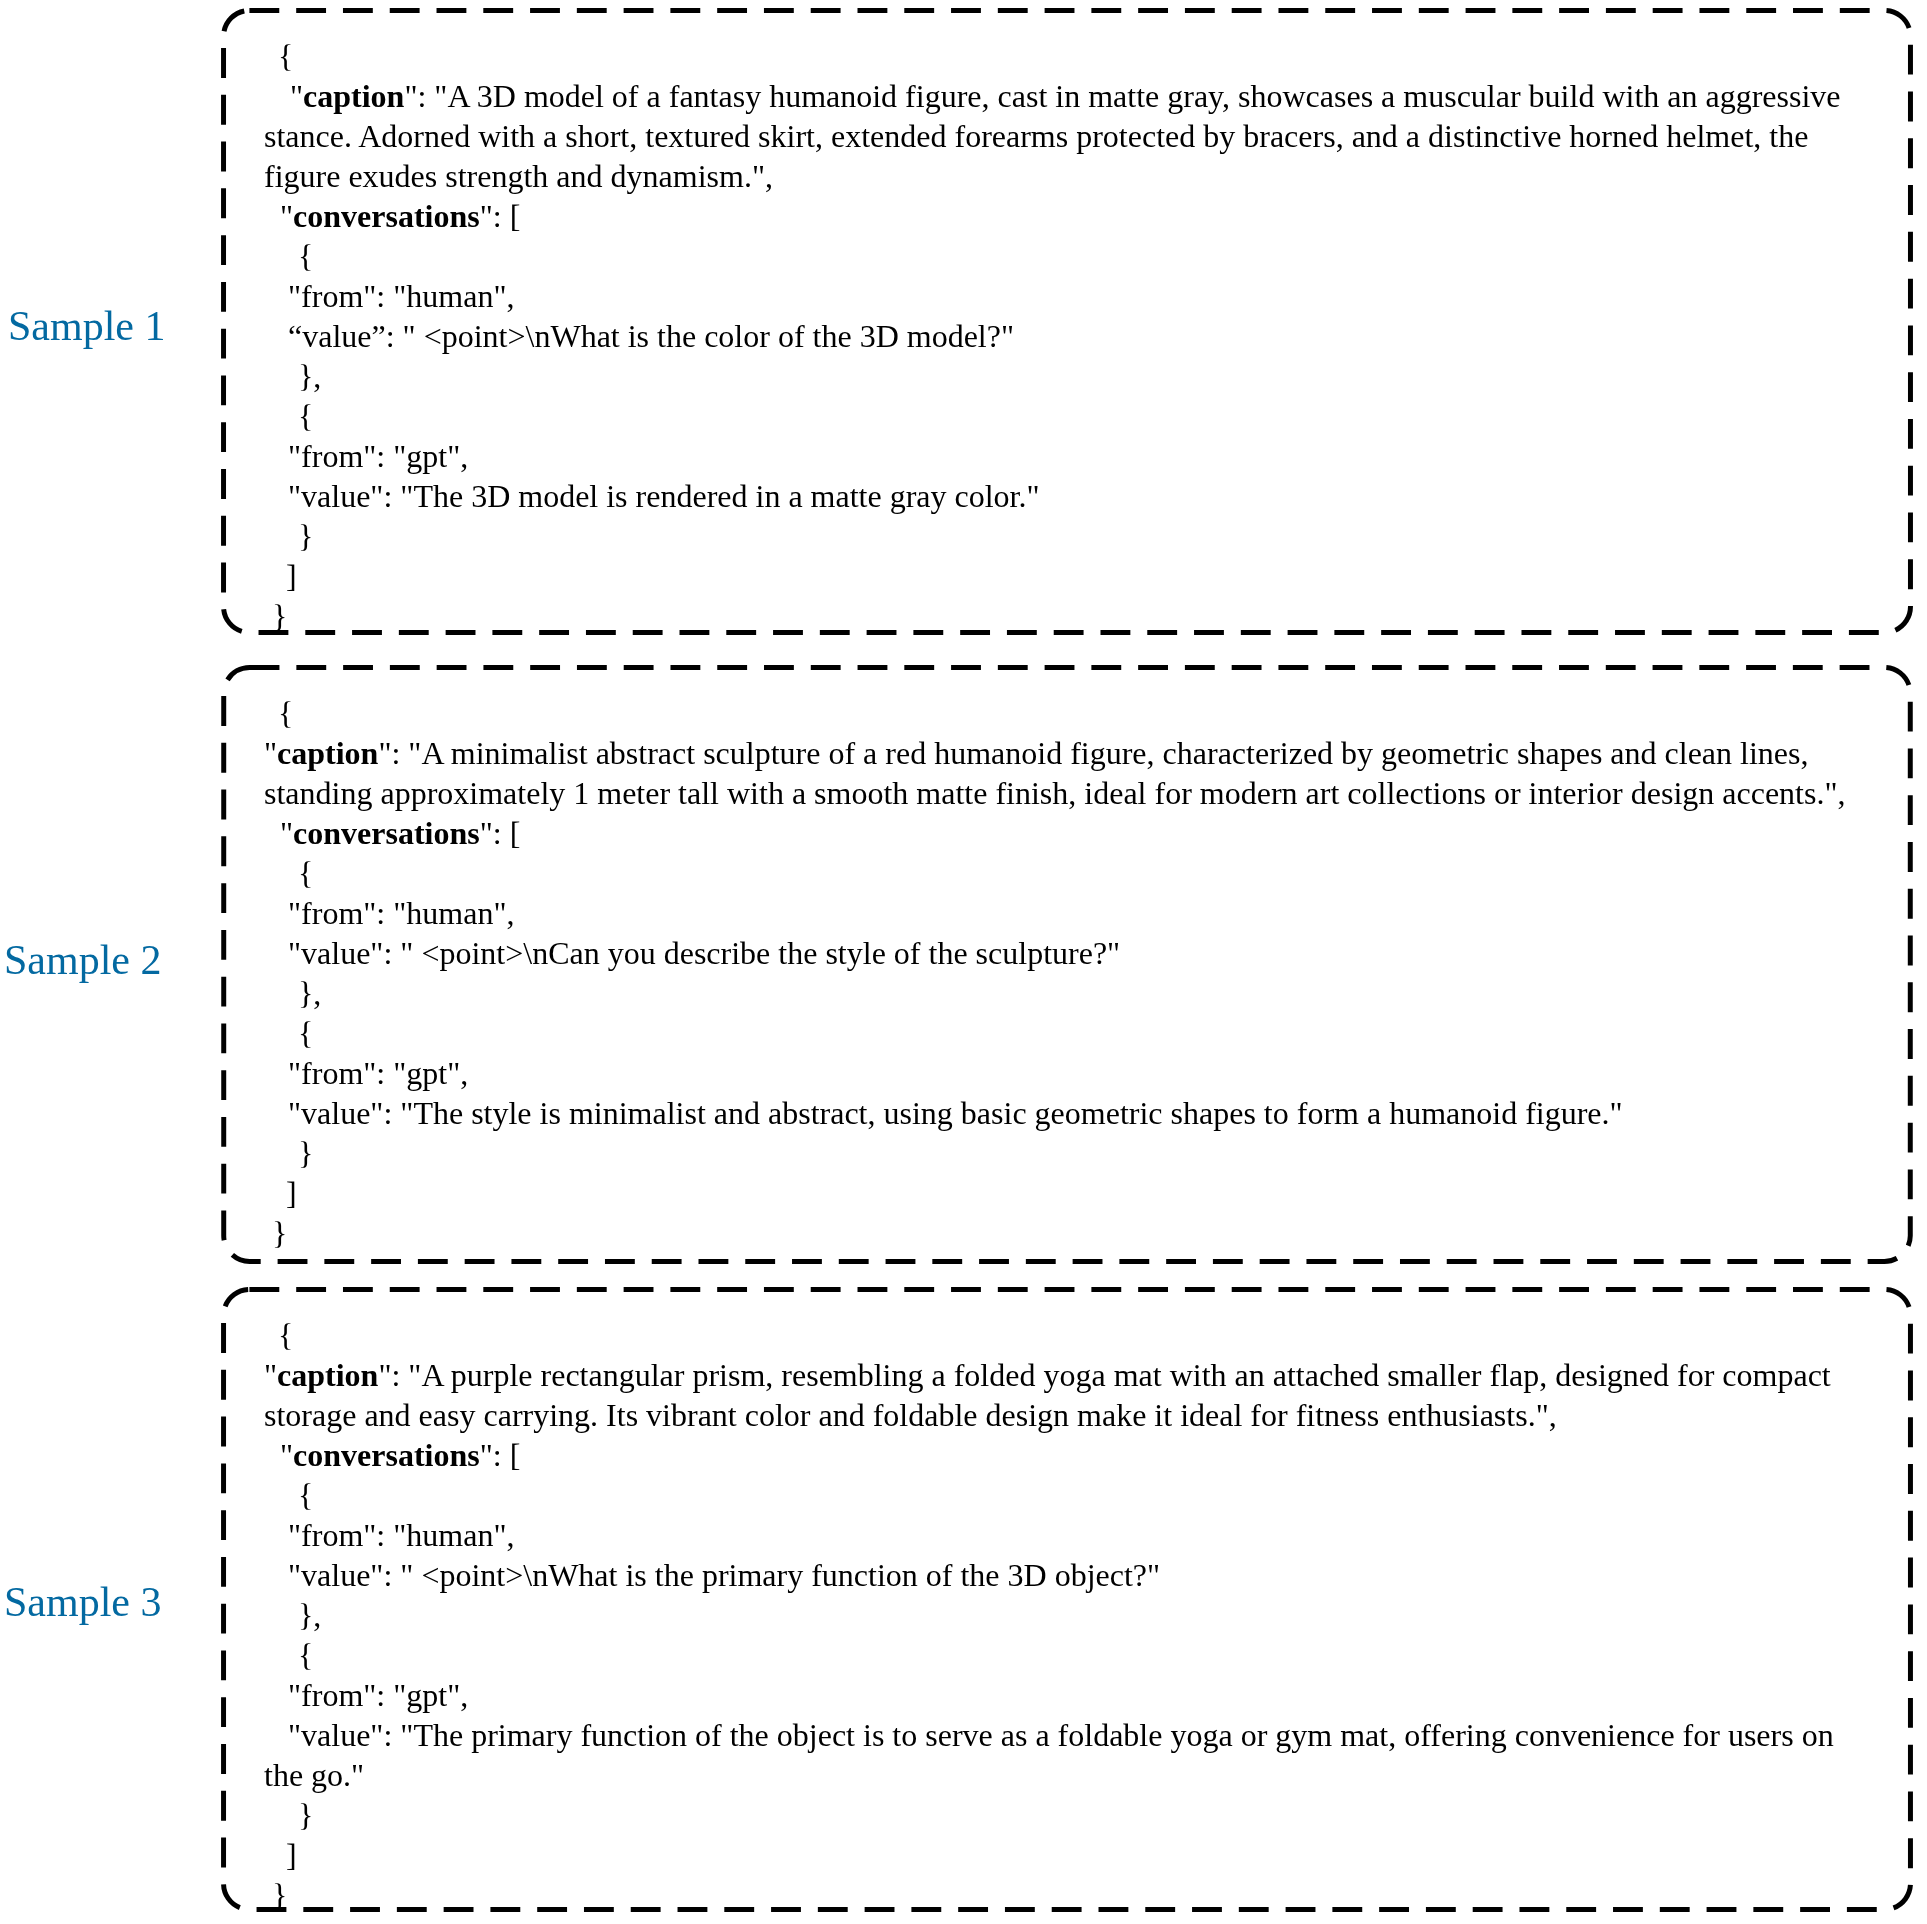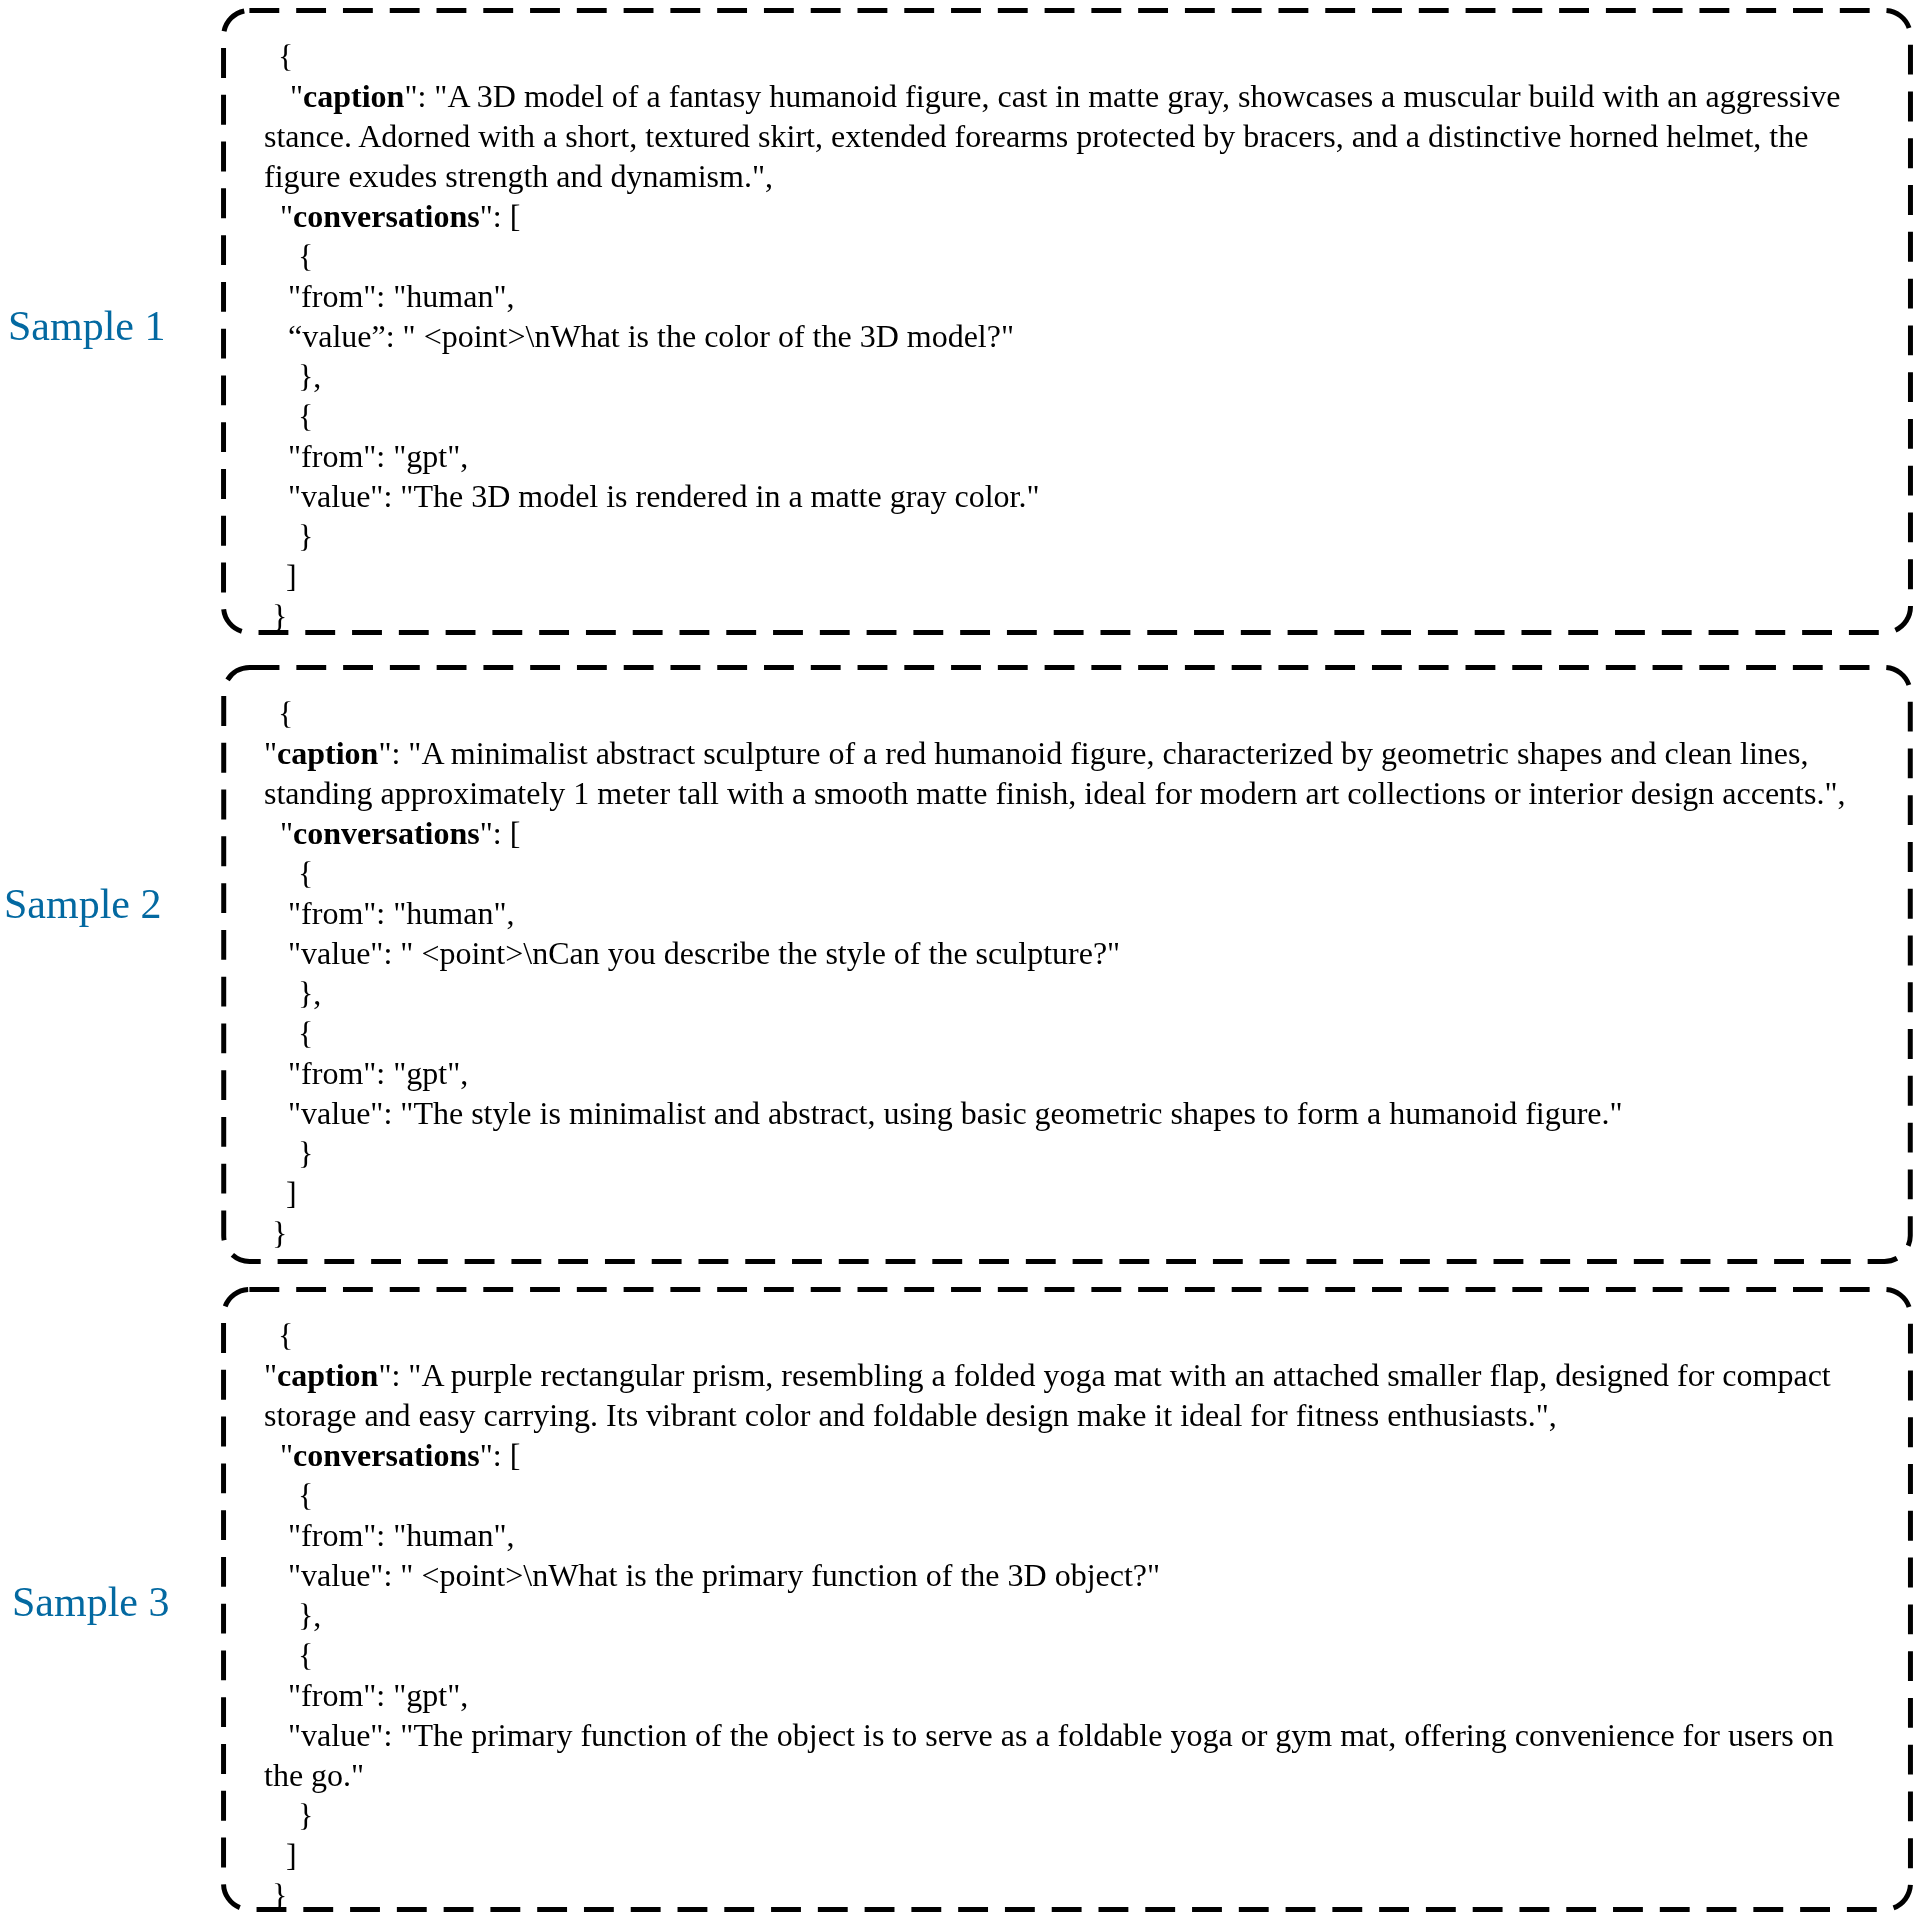--- a/index.html
+++ b/index.html
@@ -16,22 +16,22 @@
     overflow: hidden;
   }
   .sample-label {
     position: absolute;
     font-size: 42px;
     line-height: 48px;
     color: #0369a1;
     white-space: nowrap;
   }
   #label-1 { top: 302px; left: 8px; }
-  #label-2 { top: 880px; left: 4px; }
-  #label-3 { top: 1578px; left: 12px; }
+  #label-2 { top: 936px; left: 4px; }
+  #label-3 { top: 1578px; left: 4px; }
 
   .sample-box {
     position: absolute;
     left: 221px;
     width: 1692px;
     box-sizing: border-box;
     padding: 28px 36px 0 43px;
   }
   #box-1 { top: 8px;    height: 627px; }
   #box-2 { top: 665px;  height: 599px; }

